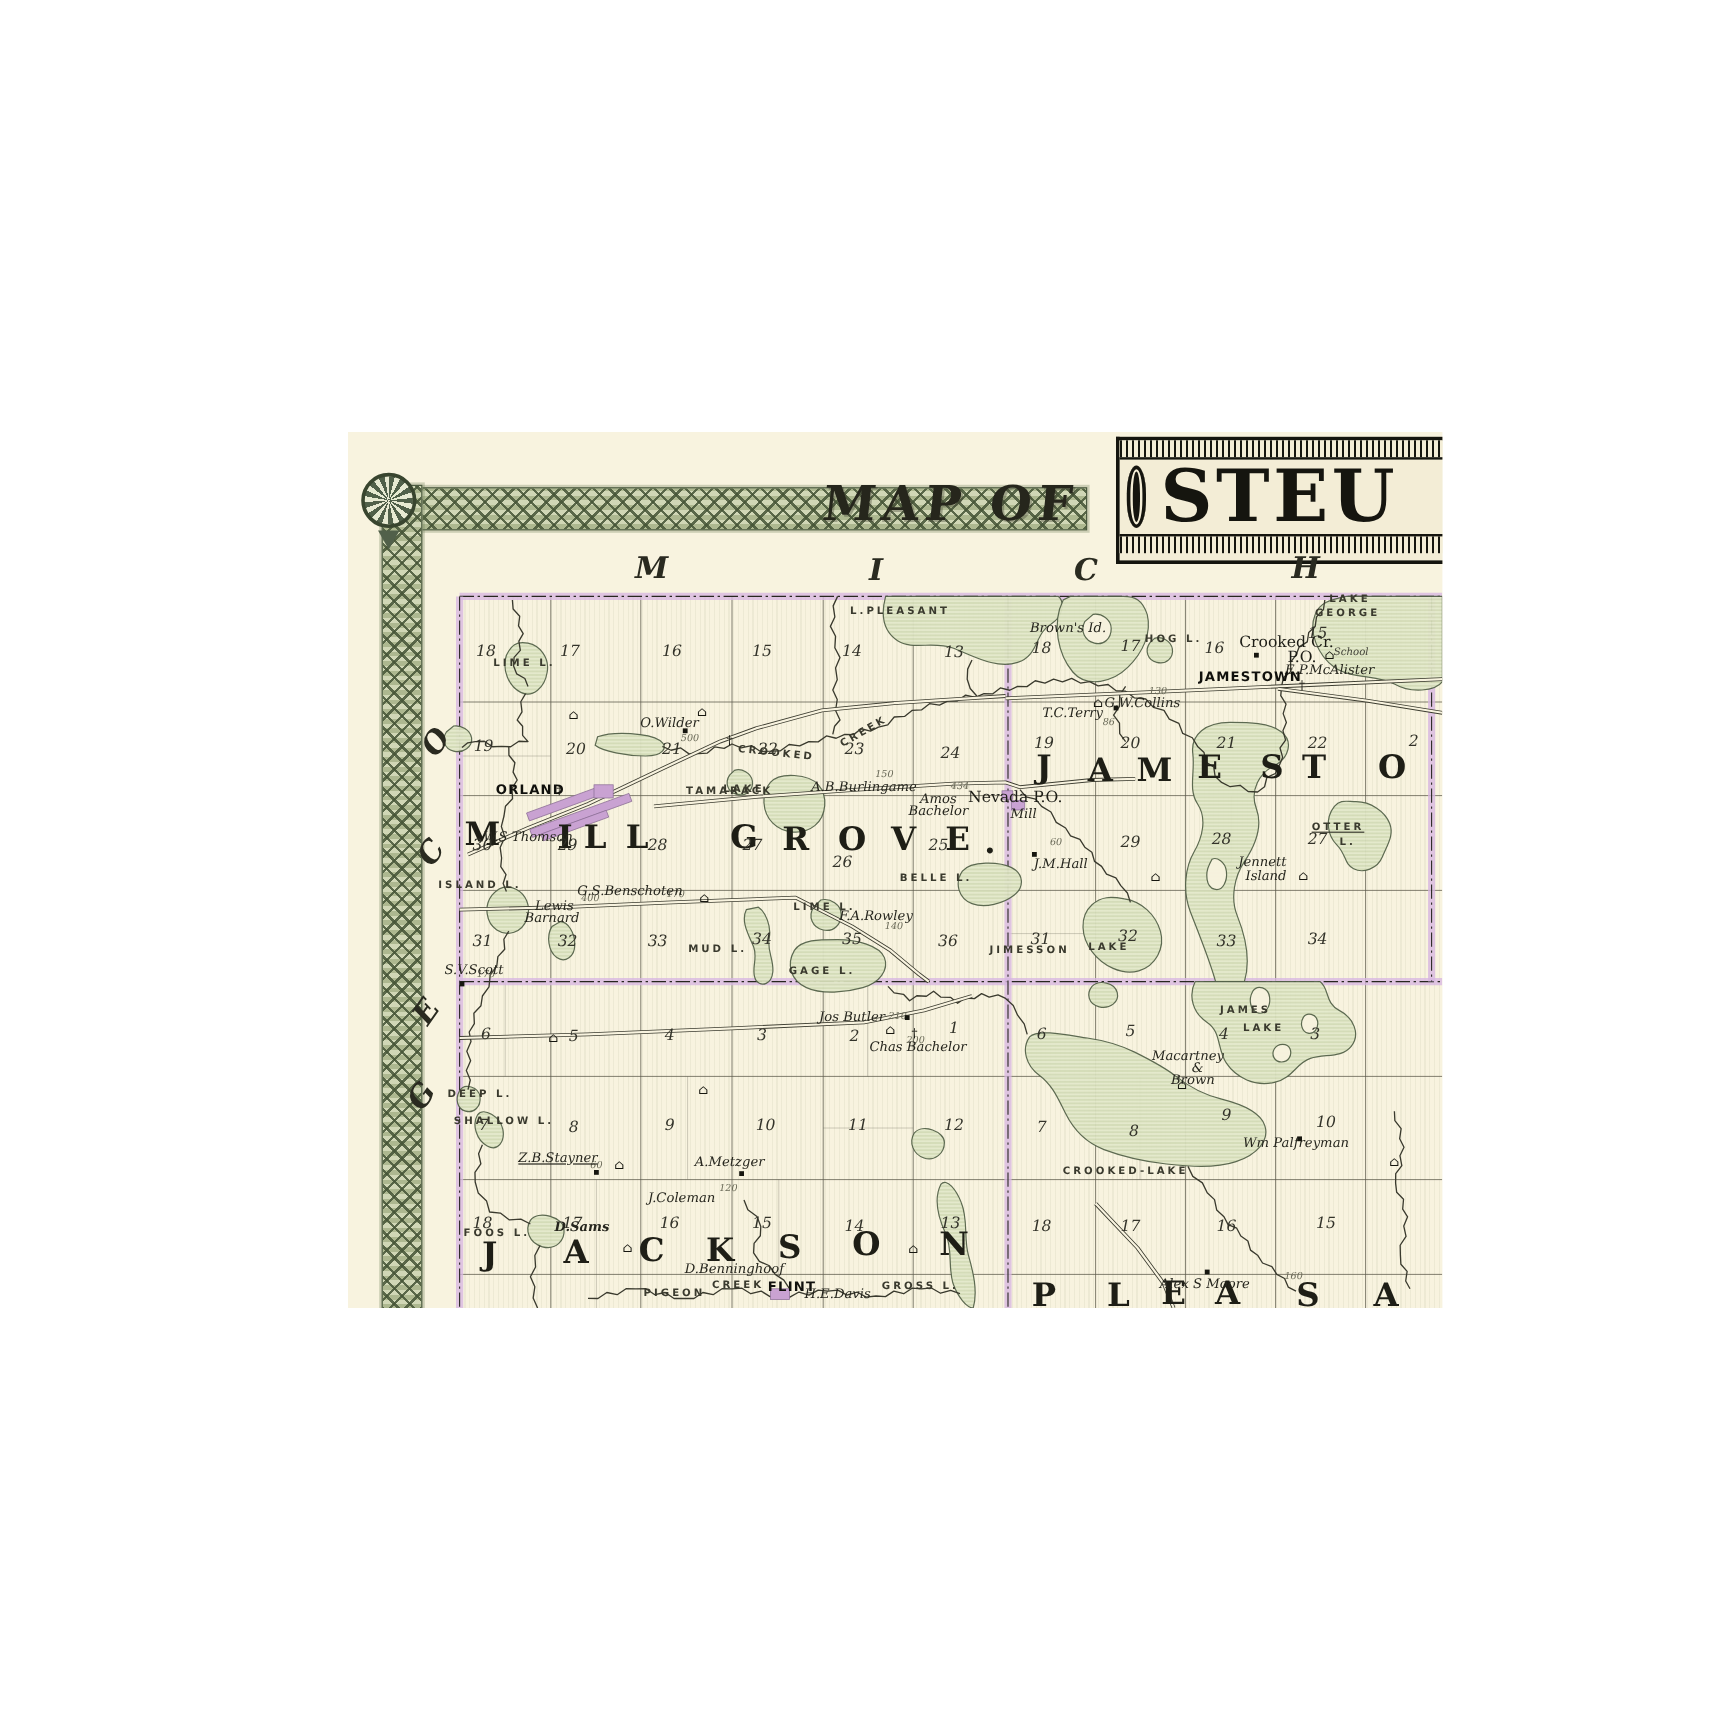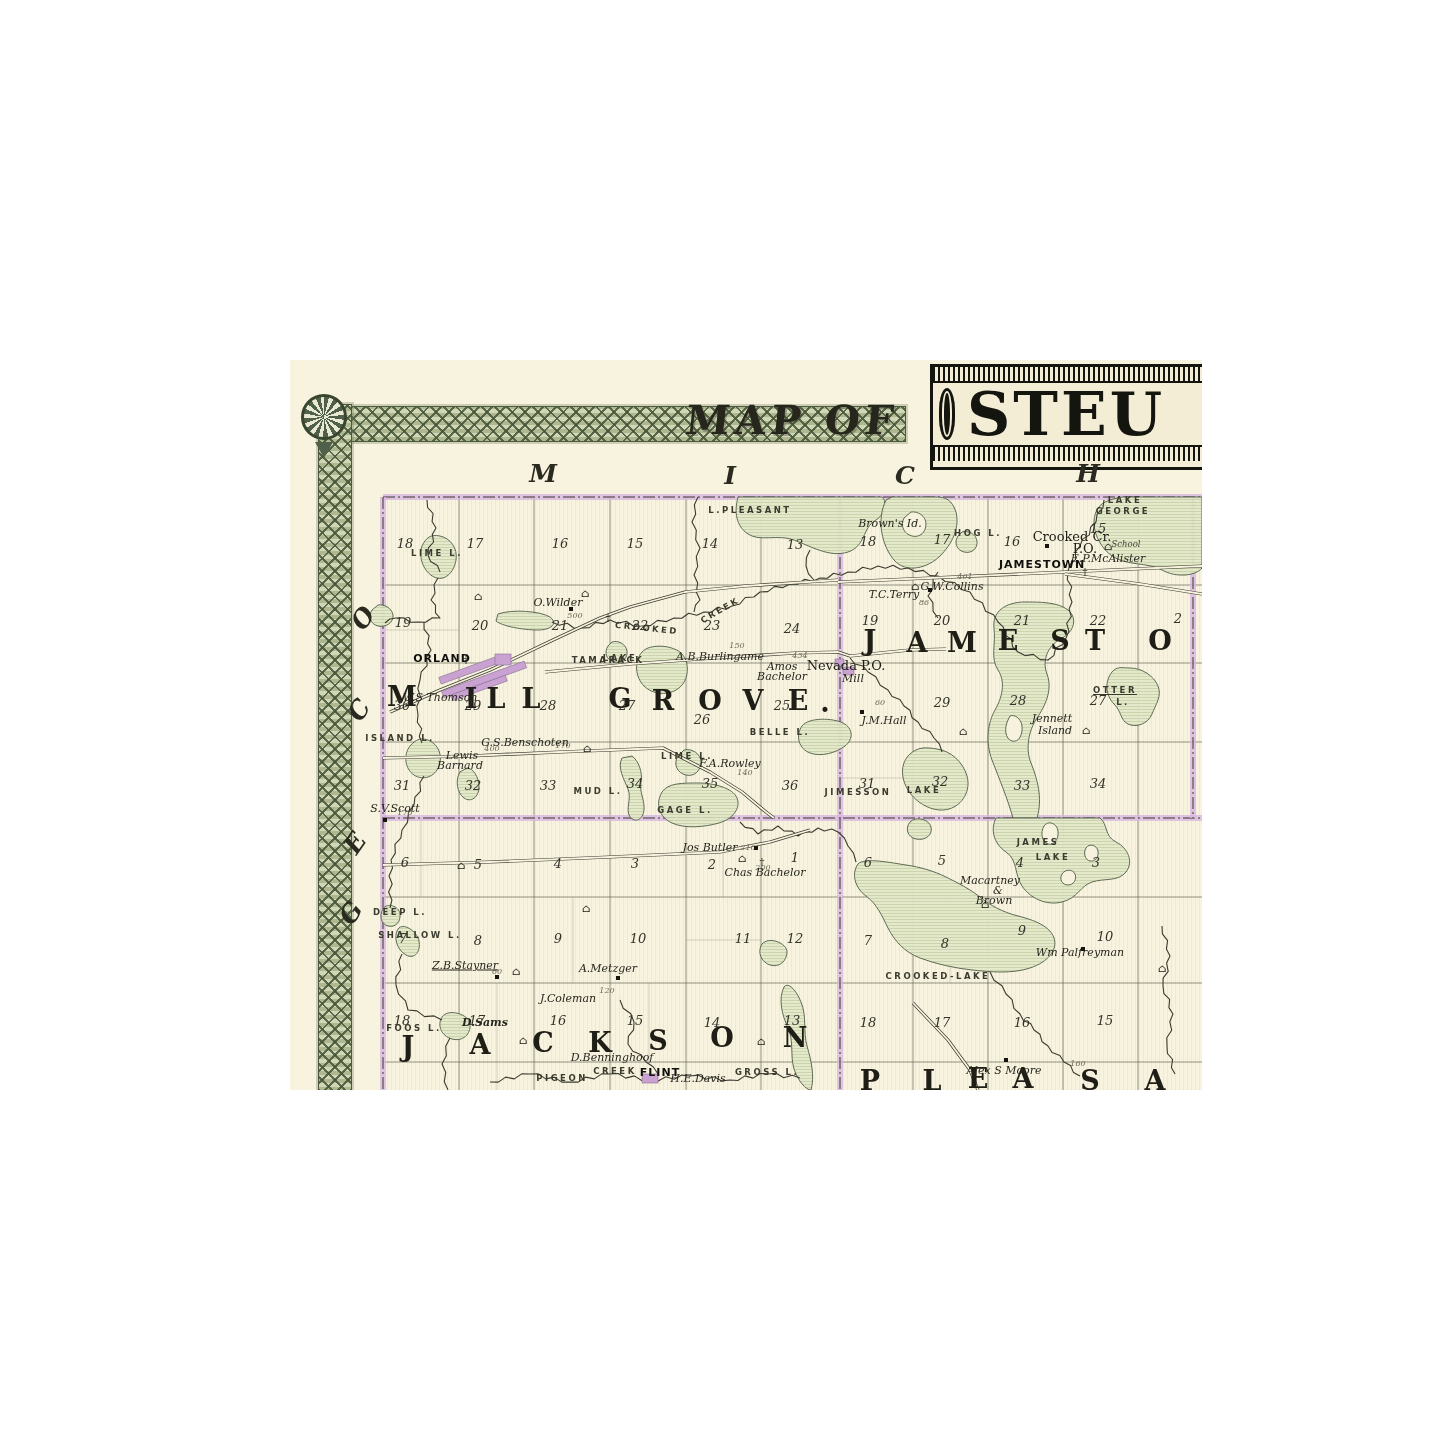--- a/index.html
+++ b/index.html
@@ -258,21 +258,21 @@
         <span class="lbl num" style="left: 115px; top: 502px;">6</span>
         <span class="lbl num" style="left: 188px; top: 504px;">5</span>
         <span class="lbl num" style="left: 268px; top: 503px;">4</span>
         <span class="lbl num" style="left: 345px; top: 503px;">3</span>
         <span class="lbl num" style="left: 422px; top: 504px;">2</span>
         <span class="lbl num" style="left: 505px; top: 497px;">1</span>
         <span class="lbl num" style="left: 113px; top: 578px;">7</span>
         <span class="lbl num" style="left: 188px; top: 580px;">8</span>
         <span class="lbl num" style="left: 268px; top: 578px;">9</span>
         <span class="lbl num" style="left: 348px; top: 578px;">10</span>
-        <span class="lbl num" style="left: 425px; top: 578px; margin-left: 28px;">11</span>
+        <span class="lbl num" style="left: 425px; top: 578px;">11</span>
         <span class="lbl num" style="left: 505px; top: 578px;">12</span>
         <span class="lbl num" style="left: 112px; top: 660px;">18</span>
         <span class="lbl num" style="left: 187px; top: 660px;">17</span>
         <span class="lbl num" style="left: 268px; top: 660px;">16</span>
         <span class="lbl num" style="left: 345px; top: 660px;">15</span>
         <span class="lbl num" style="left: 422px; top: 662px;">14</span>
         <span class="lbl num" style="left: 502px; top: 660px;">13</span>
         <span class="lbl num" style="left: 578px; top: 502px;">6</span>
         <span class="lbl num" style="left: 652px; top: 500px;">5</span>
         <span class="lbl num" style="left: 730px; top: 502px;">4</span>
@@ -291,21 +291,21 @@
         <span class="lbl acre" style="left: 115px; top: 452px;">176</span>
         <span class="lbl acre" style="left: 455px; top: 412px;">140</span>
         <span class="lbl acre" style="left: 510px; top: 295px;">434</span>
         <span class="lbl acre" style="left: 447px; top: 285px;">150</span>
         <span class="lbl acre" style="left: 458px; top: 487px;">210</span>
         <span class="lbl acre" style="left: 473px; top: 507px;">200</span>
         <span class="lbl acre" style="left: 317px; top: 630px;">120</span>
         <span class="lbl acre" style="left: 207px; top: 611px;">60</span>
         <span class="lbl acre" style="left: 788px; top: 703px;">160</span>
         <span class="lbl acre" style="left: 634px; top: 242px;">86</span>
-        <span class="lbl acre" style="left: 675px; top: 216px;">401</span>
+        <span class="lbl acre" style="left: 675px; top: 216px;">130</span>
         <span class="lbl acre" style="left: 590px; top: 342px;">60</span>
         <span class="lbl owner" style="left: 268px; top: 242px;">O.Wilder</span>
         <span class="lbl owner" style="left: 430px; top: 296px;">A.B.Burlingame</span>
         <span class="lbl owner" style="left: 492px; top: 306px;">Amos</span>
         <span class="lbl owner" style="left: 492px; top: 316px;">Bachelor</span>
         <span class="lbl owner" style="left: 563px; top: 318px;">Mill</span>
         <span class="lbl owner" style="left: 140px; top: 337px; padding-left: 20px;">W.S Thomson</span>
         <span class="lbl owner" style="left: 235px; top: 382px;">G.S.Benschoten</span>
         <span class="lbl owner" style="left: 172px; top: 395px;">Lewis</span>
         <span class="lbl owner" style="left: 170px; top: 405px;">Barnard</span>

